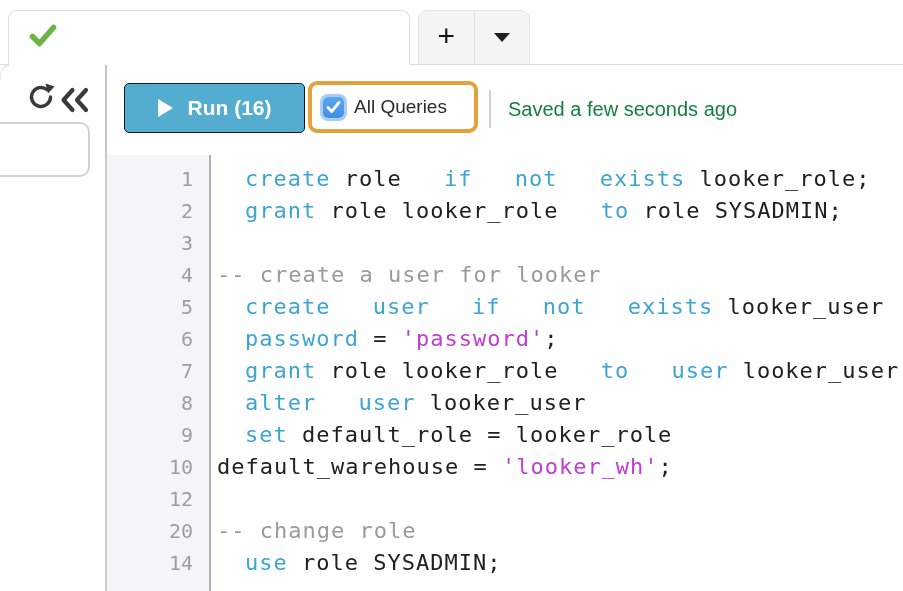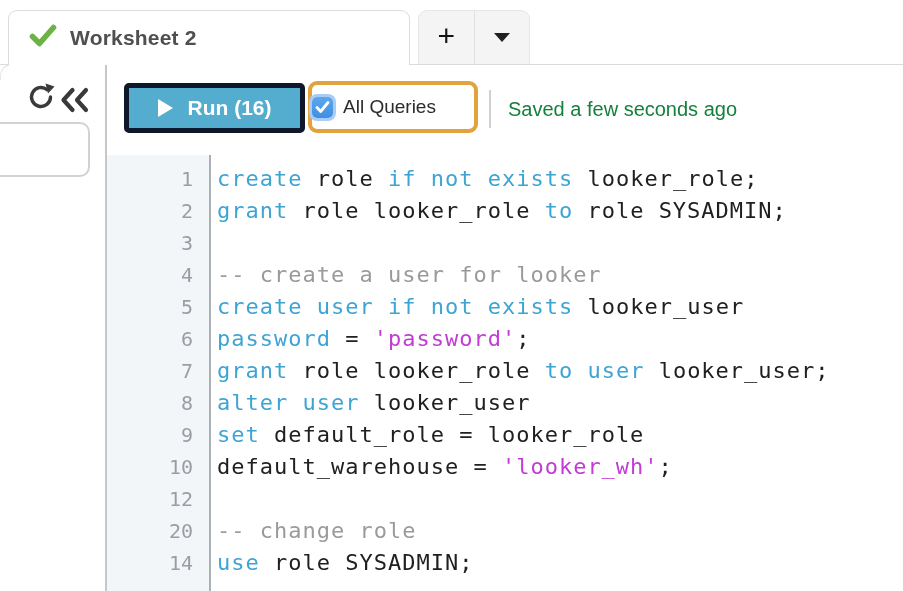--- a/index.html
+++ b/index.html
@@ -36,29 +36,29 @@
   .icon-btn { position:absolute; background:transparent; border:none; cursor:pointer; padding:0; line-height:0; }
   .refresh-btn { left:27px; top:83px; }
   .collapse-btn { left:59px; top:87px; }
   .left-panel-box { position:absolute; left:-12px; top:122px; width:102px; height:55px;
     background:#fff; border:2px solid #D2D2D2; border-radius:10px; }
   .v-divider { position:absolute; left:105px; top:65px; width:2px; height:526px; background:#C7C7C7; }
 
   
   .run-button {
     position:absolute; left:124px; top:83px; width:181px; height:50px;
-    background:#54ADCE; border:5px solid #0f172a; border-radius:5px; cursor:pointer;
+    background:#54ADCE; border:1px solid #0f172a; border-radius:5px; cursor:pointer;
     display:flex; align-items:center; justify-content:center; gap:15px;
     color:#fff; font-family:"Liberation Sans", sans-serif; font-weight:bold; font-size:21px;
   }
   .play-icon { width:0; height:0; border-left:15px solid #fff; border-top:9px solid transparent; border-bottom:9px solid transparent; }
   .all-queries-box {
     position:absolute; left:308px; top:81px; width:170px; height:52px;
     border:4px solid #E2A23C; border-radius:9px;
-    display:flex; align-items:center; gap:10px;
+    display:flex; align-items:center; padding-left:11px; gap:10px;
   }
   .checkbox {
     width:21px; height:21px; border-radius:5px; flex:0 0 auto; cursor:pointer;
     background:linear-gradient(#5BA7EF, #3F8FE3);
     box-shadow:0 0 0 3px #AACBF5; border:none;
     display:flex; align-items:center; justify-content:center;
   }
   .all-queries-label { font-size:19px; color:#2B2B2B; cursor:pointer; white-space:nowrap; }
   .toolbar-divider { position:absolute; left:489px; top:90px; width:2px; height:38px; background:#D0D0D0; }
   .saved-status { position:absolute; left:508px; top:98px; font-size:20px; color:#15803d; white-space:nowrap; }
@@ -69,40 +69,39 @@
     display:flex; font-family:"DejaVu Sans Mono","Liberation Mono",monospace;
     font-size:22px; line-height:32px; letter-spacing:1px; background:#fff;
   }
   .gutter {
     width:104px; flex:0 0 auto; background:#F3F6F9; border-right:2px solid #A9B1B7;
     padding:8px 16px 0 0; text-align:right; color:#9A9EA3; font-size:20px; letter-spacing:0;
   }
   .gutter .ln { height:32px; }
   .code { flex:1; padding:8px 0 0 6px; white-space:pre; color:#202020; cursor:text; }
   .code .cl { height:32px; }
-  .tok-kw  { color:#3DA4D4; }
+  .tok-kw  { color:#3DA4D4;margin-left:28px; }
   .tok-str { color:#C13BD4; }
   .tok-com { color:#9A9A9A; }
   .tok-d   { color:#202020; }
 </style>
 </head>
 <body>
 
 <div class="screen">
 
   <div class="tabbar-line"></div>
   <div class="content-corner"></div>
 
   <div class="tab-active">
     <span>
       <svg width="28" height="24" viewBox="0 0 28 24">
         <path d="M3.5 12.5 L10.5 19.5 L24.5 3.5" fill="none" stroke="#6CB244" stroke-width="5.6" stroke-linecap="round" stroke-linejoin="round"></path>
       </svg>
     </span>
-    <span class="tab-label">Worksheet 2</span>
   </div>
 
   <div class="tab-new-group">
     <button class="tab-new-btn">+</button>
     <button class="tab-caret-btn">
       <span class="caret-down"></span>
     </button>
   </div>
 
   <button class="icon-btn refresh-btn">

